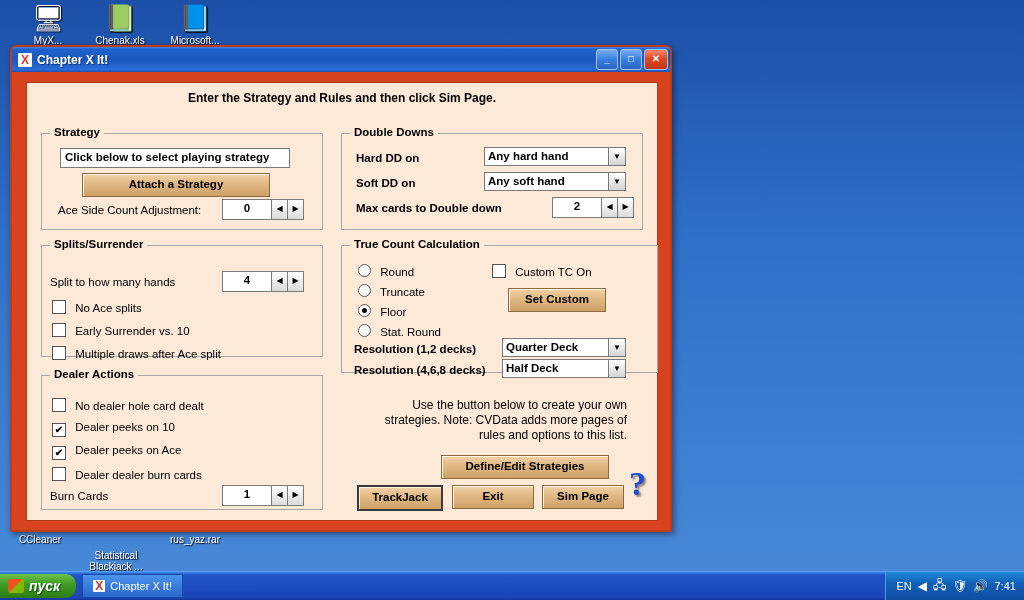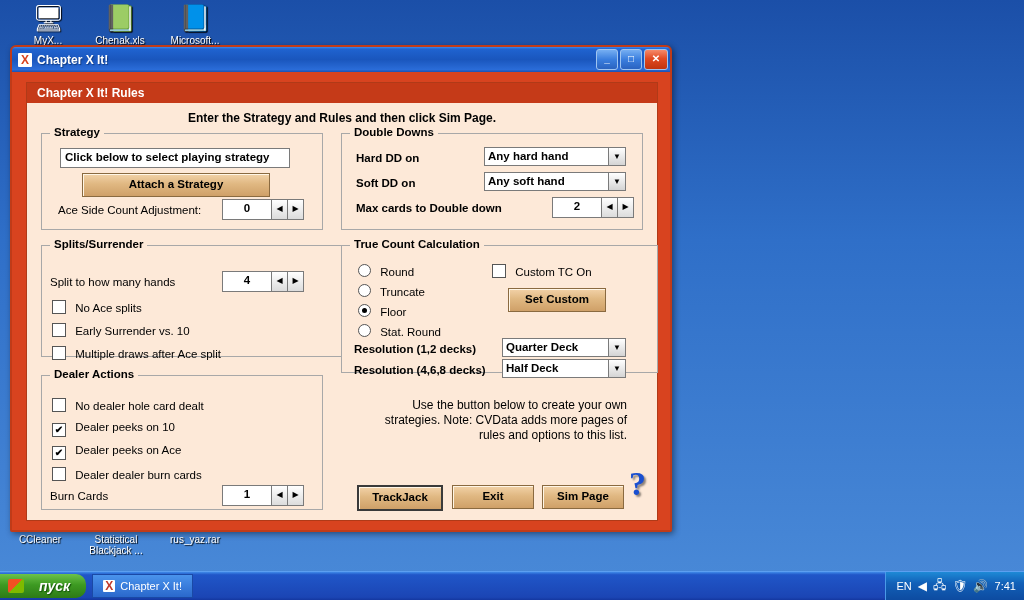--- a/index.html
+++ b/index.html
@@ -66,21 +66,21 @@
     border-top: 1px solid #5c9ff0;
     display: flex;
     align-items: center;
   }
   .start-btn {
     height: 24px;
     margin: 1px 6px 1px 0;
     padding: 0 16px 0 8px;
     display: flex;
     align-items: center;
-    gap: 15px;
+    gap: 5px;
     background: linear-gradient(180deg, #6cc24a 0%, #3d9a22 45%, #2d7a16 100%);
     border-radius: 0 10px 10px 0;
     color: #fff;
     font-weight: bold;
     font-size: 14px;
     font-style: italic;
     text-shadow: 1px 1px 1px #14520a;
   }
   .start-flag {
     width: 16px; height: 14px;
@@ -363,56 +363,55 @@
     <span class="lbl">Chenak.xls</span>
   </div>
   <div class="desk-icon" style="left:155px; top:0;">
     <span class="glyph">📘</span>
     <span class="lbl">Microsoft...</span>
   </div>
 </div>
 
 <div class="bottom-icons">
   <span style="left:0px; top:0;">CCleaner</span>
-  <span style="left:76px; top:0;">Statistical Blackjack ...</span>
+  <span style="left:76px; top:16px;">Statistical Blackjack ...</span>
   <span style="left:155px; top:0;">rus_yaz.rar</span>
 </div>
 
 <div class="app-window">
 
   <div class="title-bar">
     <span class="title-ico">X</span>
     <span class="title-text">Chapter X It!</span>
     <span class="win-btn">_</span>
     <span class="win-btn">□</span>
     <span class="win-btn close">✕</span>
   </div>
 
   <div class="win-body">
     <div class="inner-panel">
 
-      <div class="panel-title">Chapter X It! Rules</div>
       <div class="instruction">Enter the Strategy and Rules and then click Sim Page.</div>
 
       <div class="group" style="left:14px; top:50px; width:280px; height:95px;">
         <span class="glabel">Strategy</span>
 
         <div class="strategy-field" style="position:absolute; left:18px; top:14px; width:230px; height:20px;">Click below to select playing strategy</div>
 
         <div class="btn3d" style="position:absolute; left:40px; top:39px; width:186px;">Attach a Strategy</div>
 
         <div class="row" style="left:8px; top:70px;margin-left:8px;">Ace Side Count Adjustment:</div>
         <div class="spin" style="position:absolute; left:180px; top:65px;">
           <span class="val">0</span>
           <span class="btn">◀</span>
           <span class="btn">▶</span>
         </div>
       </div>
 
-      <div class="group" style="left:14px; top:162px; width:280px; height:110px;padding-left:44px;">
+      <div class="group" style="left:14px; top:162px; width:280px; height:110px;">
         <span class="glabel">Splits/Surrender</span>
 
         <div class="row" style="left:8px; top:30px;">Split to how many hands</div>
         <div class="spin" style="position:absolute; left:180px; top:25px;">
           <span class="val">4</span>
           <span class="btn">◀</span>
           <span class="btn">▶</span>
         </div>
 
         <div class="row" style="left:10px; top:54px;">
@@ -516,20 +515,21 @@
         <div class="combo" style="position:absolute; left:160px; top:113px; width:124px;">
           <span class="ctext">Half Deck</span>
           <span class="carrow">▼</span>
         </div>
       </div>
 
       <div class="note-text" style="left:330px; top:315px; width:270px;">Use the button below to create your own</div>
       <div class="note-text" style="left:330px; top:330px; width:270px;">strategies. Note: CVData adds more pages of</div>
       <div class="note-text" style="left:330px; top:345px; width:270px;">rules and options to this list.</div>
 
+      <div class="btn3d" style="position:absolute; left:414px; top:372px; width:166px;">Define/Edit Strategies</div>
 
       <div class="btn3d" style="position:absolute; left:330px; top:402px; width:82px; border:2px solid #3a3a3a;">TrackJack</div>
       <div class="btn3d" style="position:absolute; left:425px; top:402px; width:80px;">Exit</div>
       <div class="btn3d" style="position:absolute; left:515px; top:402px; width:80px;">Sim Page</div>
 
       <div class="help-icon" style="left:602px; top:382px;">?</div>
 
     </div>
   </div>
 </div>

